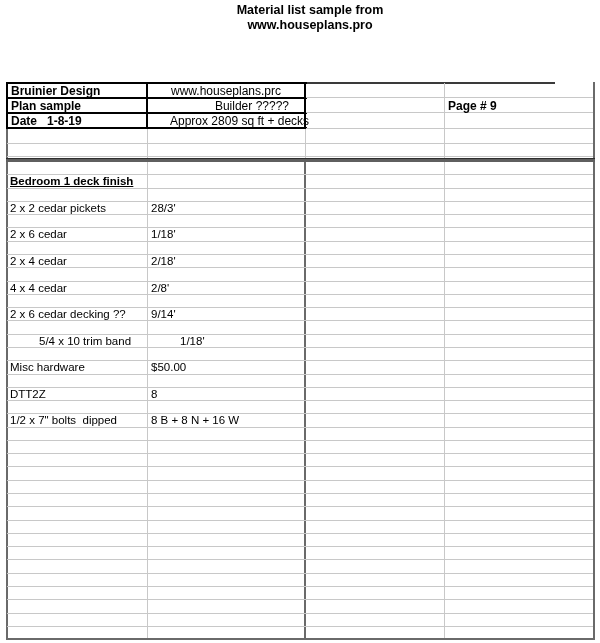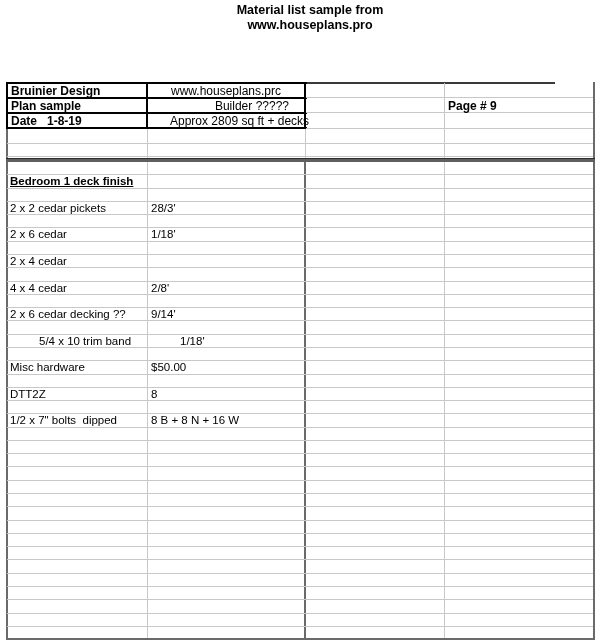--- a/index.html
+++ b/index.html
@@ -101,21 +101,21 @@
       <div class="hline light" style="left: 7px; top: 546.1px; width: 586px; height: 1px;"></div>
       <div class="hline light" style="left: 7px; top: 559.4px; width: 586px; height: 1px;"></div>
       <div class="hline light" style="left: 7px; top: 572.7px; width: 586px; height: 1px;"></div>
       <div class="hline light" style="left: 7px; top: 586px; width: 586px; height: 1px;"></div>
       <div class="hline light" style="left: 7px; top: 599.2px; width: 586px; height: 1px;"></div>
       <div class="hline light" style="left: 7px; top: 612.5px; width: 586px; height: 1px;"></div>
       <div class="hline light" style="left: 7px; top: 625.8px; width: 586px; height: 1px;"></div>
       <div class="data-row section" style="top: 175.3px;"><div class="cell-a">Bedroom 1 deck finish</div></div>
       <div class="data-row" style="top: 201.8px;"><div class="cell-a">2 x 2 cedar pickets</div><div class="cell-b">28/3'</div></div>
       <div class="data-row" style="top: 228.4px;"><div class="cell-a">2 x 6 cedar</div><div class="cell-b">1/18'</div></div>
-      <div class="data-row" style="top: 255px;"><div class="cell-a">2 x 4 cedar</div></div>
+      <div class="data-row" style="top: 255px;"><div class="cell-a">2 x 4 cedar</div><div class="cell-b">2/18'</div></div>
       <div class="data-row" style="top: 281.5px;"><div class="cell-a">4 x 4 cedar</div><div class="cell-b">2/8'</div></div>
       <div class="data-row" style="top: 308.1px;"><div class="cell-a">2 x 6 cedar decking ??</div><div class="cell-b">9/14'</div></div>
       <div class="data-row" style="top: 334.6px; margin-left: 29px;"><div class="cell-a">5/4 x 10 trim band</div><div class="cell-b">1/18'</div></div>
       <div class="data-row" style="top: 361.2px;"><div class="cell-a">Misc hardware</div><div class="cell-b">$50.00</div></div>
       <div class="data-row" style="top: 387.8px; text-decoration: underline;"><div class="cell-a">DTT2Z</div><div class="cell-b">8</div></div>
       <div class="data-row" style="top: 414.3px;"><div class="cell-a">1/2 x 7" bolts  dipped</div><div class="cell-b">8 B + 8 N + 16 W</div></div>
     </div>
 
 </div>
 

